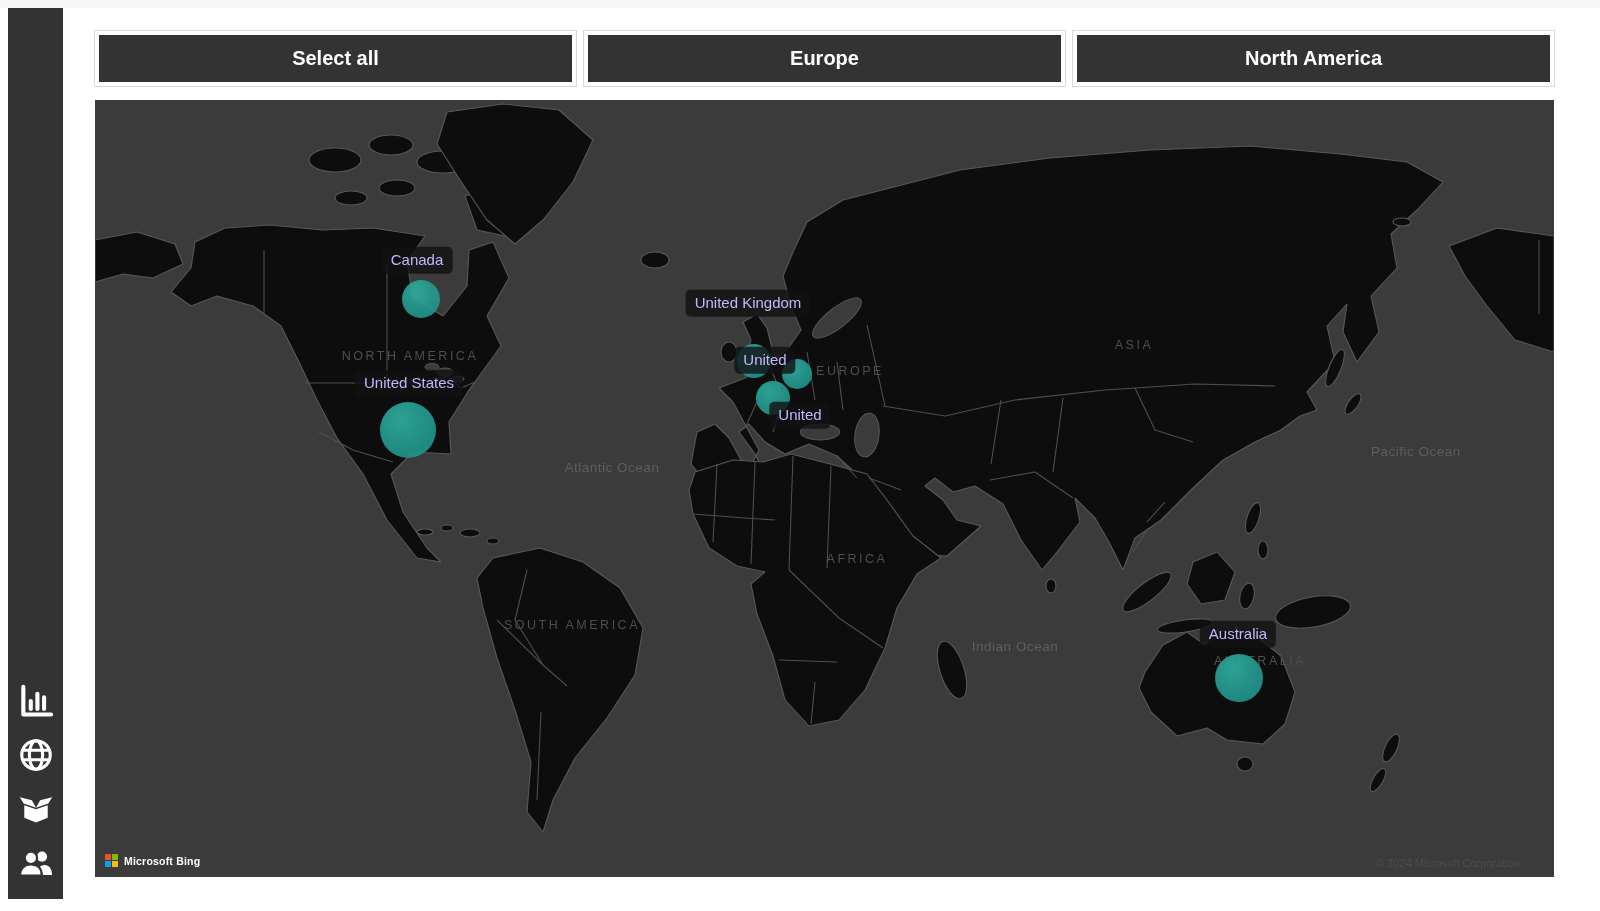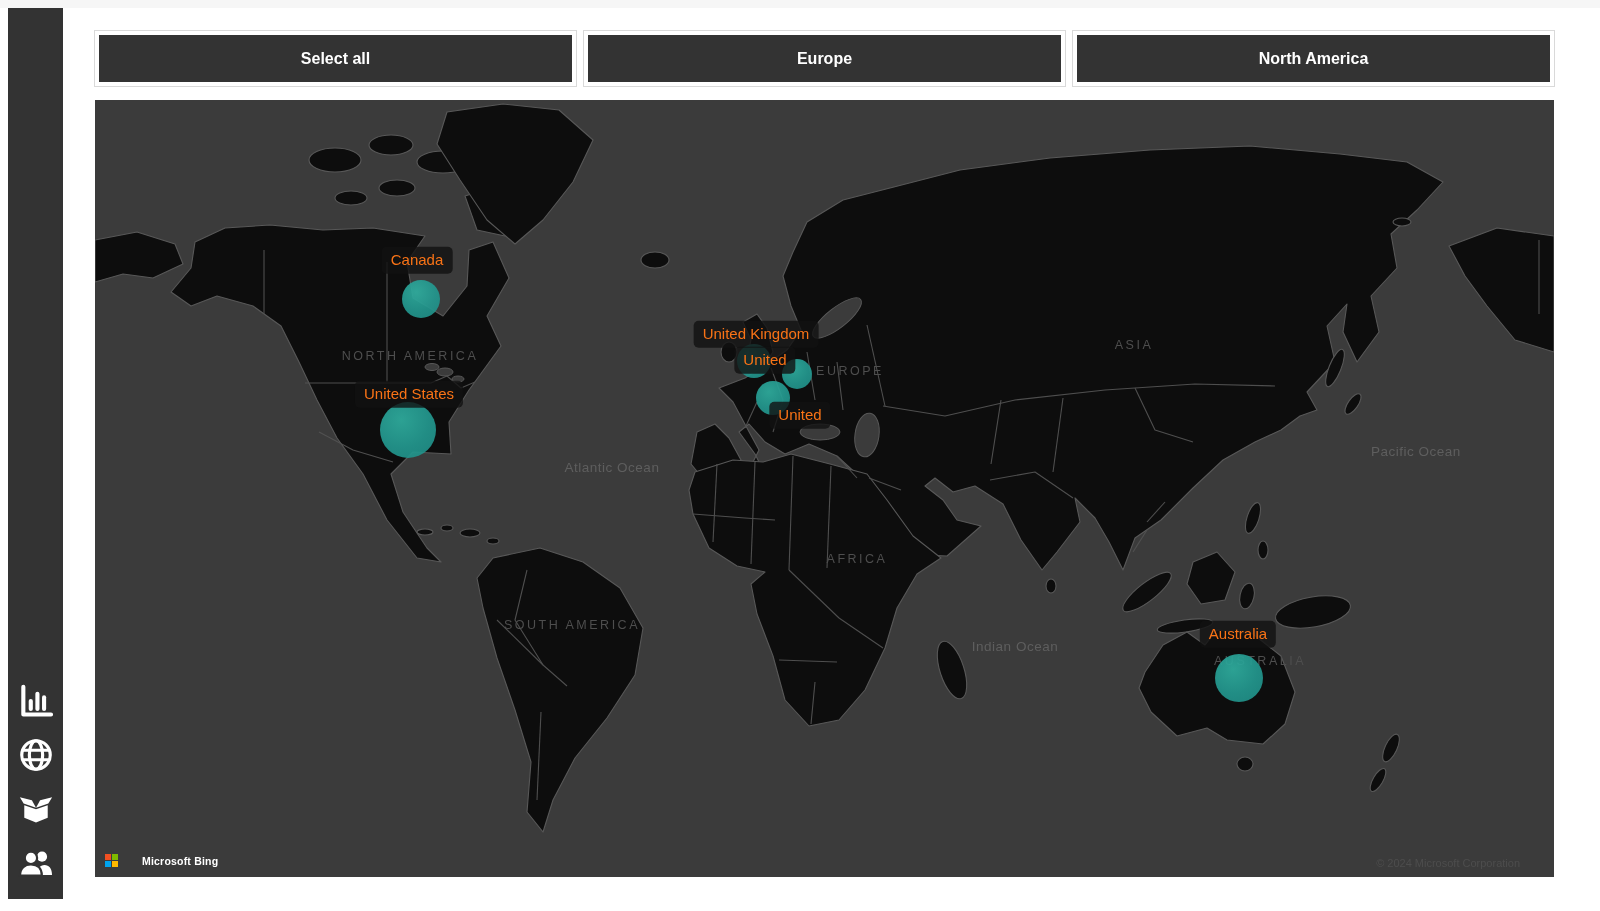--- a/index.html
+++ b/index.html
@@ -10,42 +10,42 @@
   
   .sidebar{position:absolute;left:8px;top:8px;width:55px;height:891px;background:#333333;
            display:flex;flex-direction:column;justify-content:flex-end;align-items:center;
            gap:10px;padding-bottom:14px;box-sizing:border-box;}
   .nav-icon{width:44px;height:44px;display:flex;align-items:center;justify-content:center;cursor:pointer;}
   .nav-icon svg{width:38px;height:38px;display:block;}
 
   
   .slicers{position:absolute;left:95px;top:31px;width:1459px;height:55px;display:flex;gap:8px;}
   .slicer{flex:1;background:#333333;border:4px solid #ffffff;box-shadow:0 0 0 1px #d9d9d9;
-          color:#ffffff;font-family:"Liberation Sans",sans-serif;font-weight:bold;font-size:16px;
+          color:#ffffff;font-family:"Liberation Sans",sans-serif;font-weight:bold;font-size:20px;
           display:flex;align-items:center;justify-content:center;cursor:pointer;}
 
   
   .map{position:absolute;left:95px;top:100px;width:1459px;height:777px;background:#3b3b3b;cursor:grab;}
   .map svg.world{position:absolute;inset:0;}
   .land{fill:#0d0d0d;stroke:#585858;stroke-width:1.1;stroke-linejoin:round;}
   .water{fill:#3b3b3b;stroke:#585858;stroke-width:1;}
   .borders{fill:none;stroke:#525252;stroke-width:1.1;opacity:.95;stroke-linejoin:round;}
   text.geo{fill:#4e4e4e;font-size:12.5px;letter-spacing:2.5px;text-anchor:middle;
            font-family:"Liberation Sans",sans-serif;}
   text.ocean{fill:#5e5e5e;font-size:13.5px;letter-spacing:.5px;text-anchor:middle;
            font-family:"Liberation Sans",sans-serif;}
 
   .bubble{position:absolute;border-radius:50%;
           background:radial-gradient(circle at 38% 32%, #2fae9f 0%, #23988f 55%, #1e8c85 100%);
           opacity:.92;cursor:pointer;}
   .map-label{position:absolute;transform:translate(-50%,-50%);background:rgba(18,18,18,.8);
-          color:#f97316;font-size:15px;line-height:1.3;padding:3px 9px 4px;border-radius:5px;
+          color:#c4b5fd;font-size:15px;line-height:1.3;padding:3px 9px 4px;border-radius:5px;
           white-space:nowrap;}
 
-  .bing{position:absolute;left:10px;bottom:10px;display:flex;align-items:center;gap:24px;}
+  .bing{position:absolute;left:10px;bottom:10px;display:flex;align-items:center;gap:6px;}
   .mslogo{width:13px;height:13px;display:grid;grid-template-columns:6px 6px;grid-template-rows:6px 6px;gap:1px;}
   .mslogo i{display:block;}
   .mslogo .r{background:#f25022;} .mslogo .g{background:#7fba00;}
   .mslogo .b{background:#00a4ef;} .mslogo .y{background:#ffb900;}
   .bing-text{color:#ffffff;font-size:10.5px;font-weight:600;letter-spacing:.2px;}
   .copyright{position:absolute;right:34px;bottom:8px;color:#4d4d4d;font-size:11px;}
 </style>
 </head>
 <body>
 
@@ -204,22 +204,22 @@
       <div class="bubble" style="left: 307px; top: 180px; height: 38px; width: 38px;"></div>
       <div class="bubble" style="left: 285px; top: 302px; height: 56px; width: 56px;"></div>
       <div class="bubble" style="left: 642px; top: 244px; height: 34px; width: 34px;"></div>
       <div class="bubble" style="left: 661px; top: 281px; height: 34px; width: 34px;"></div>
       <div class="bubble" style="left: 687px; top: 259px; height: 30px; width: 30px;"></div>
       <div class="bubble" style="left: 1120px; top: 554px; height: 48px; width: 48px;"></div>
     </div>
 
     <div>
       <div class="map-label" style="left: 322px; top: 160px;">Canada</div>
-      <div class="map-label" style="left: 314px; top: 294px;">United States</div>
-      <div class="map-label" style="left: 653px; top: 234px; margin-left: 8px;">United Kingdom</div>
+      <div class="map-label" style="left: 314px; top: 283px;">United States</div>
+      <div class="map-label" style="left: 653px; top: 203px;">United Kingdom</div>
       <div class="map-label" style="left: 670px; top: 260px;">United</div>
       <div class="map-label" style="left: 705px; top: 315px;">United</div>
       <div class="map-label" style="left: 1143px; top: 534px;">Australia</div>
     </div>
 
     <div class="bing">
       <span class="mslogo">
           <i class="r"></i>
           <i class="g"></i>
           <i class="b"></i>

